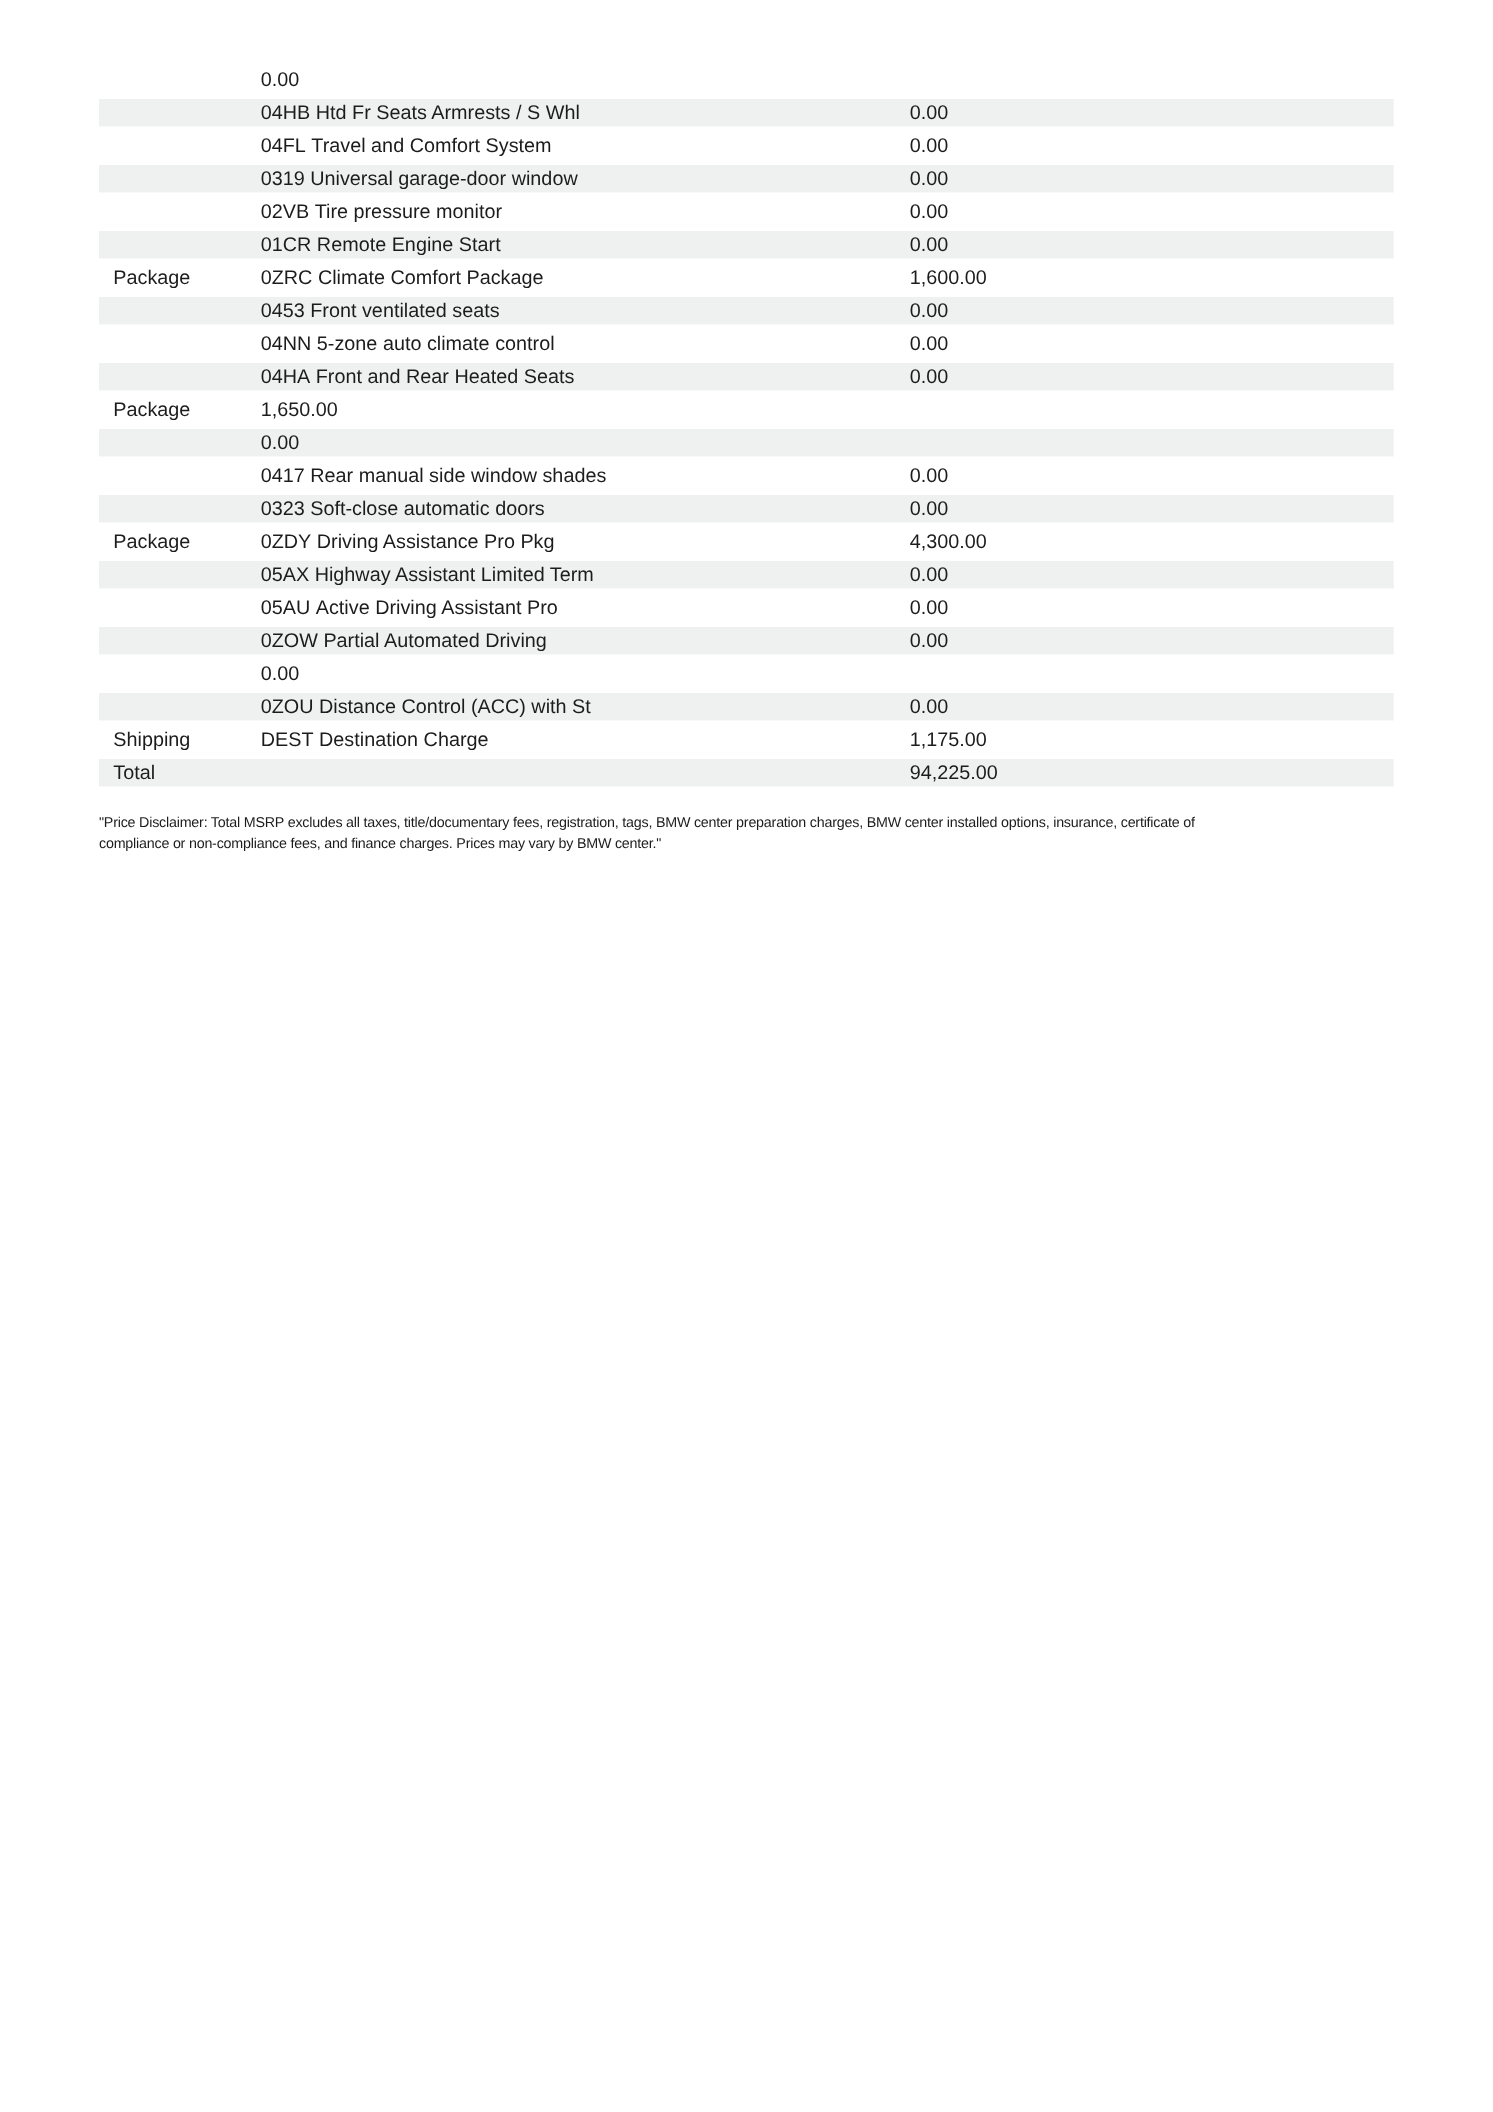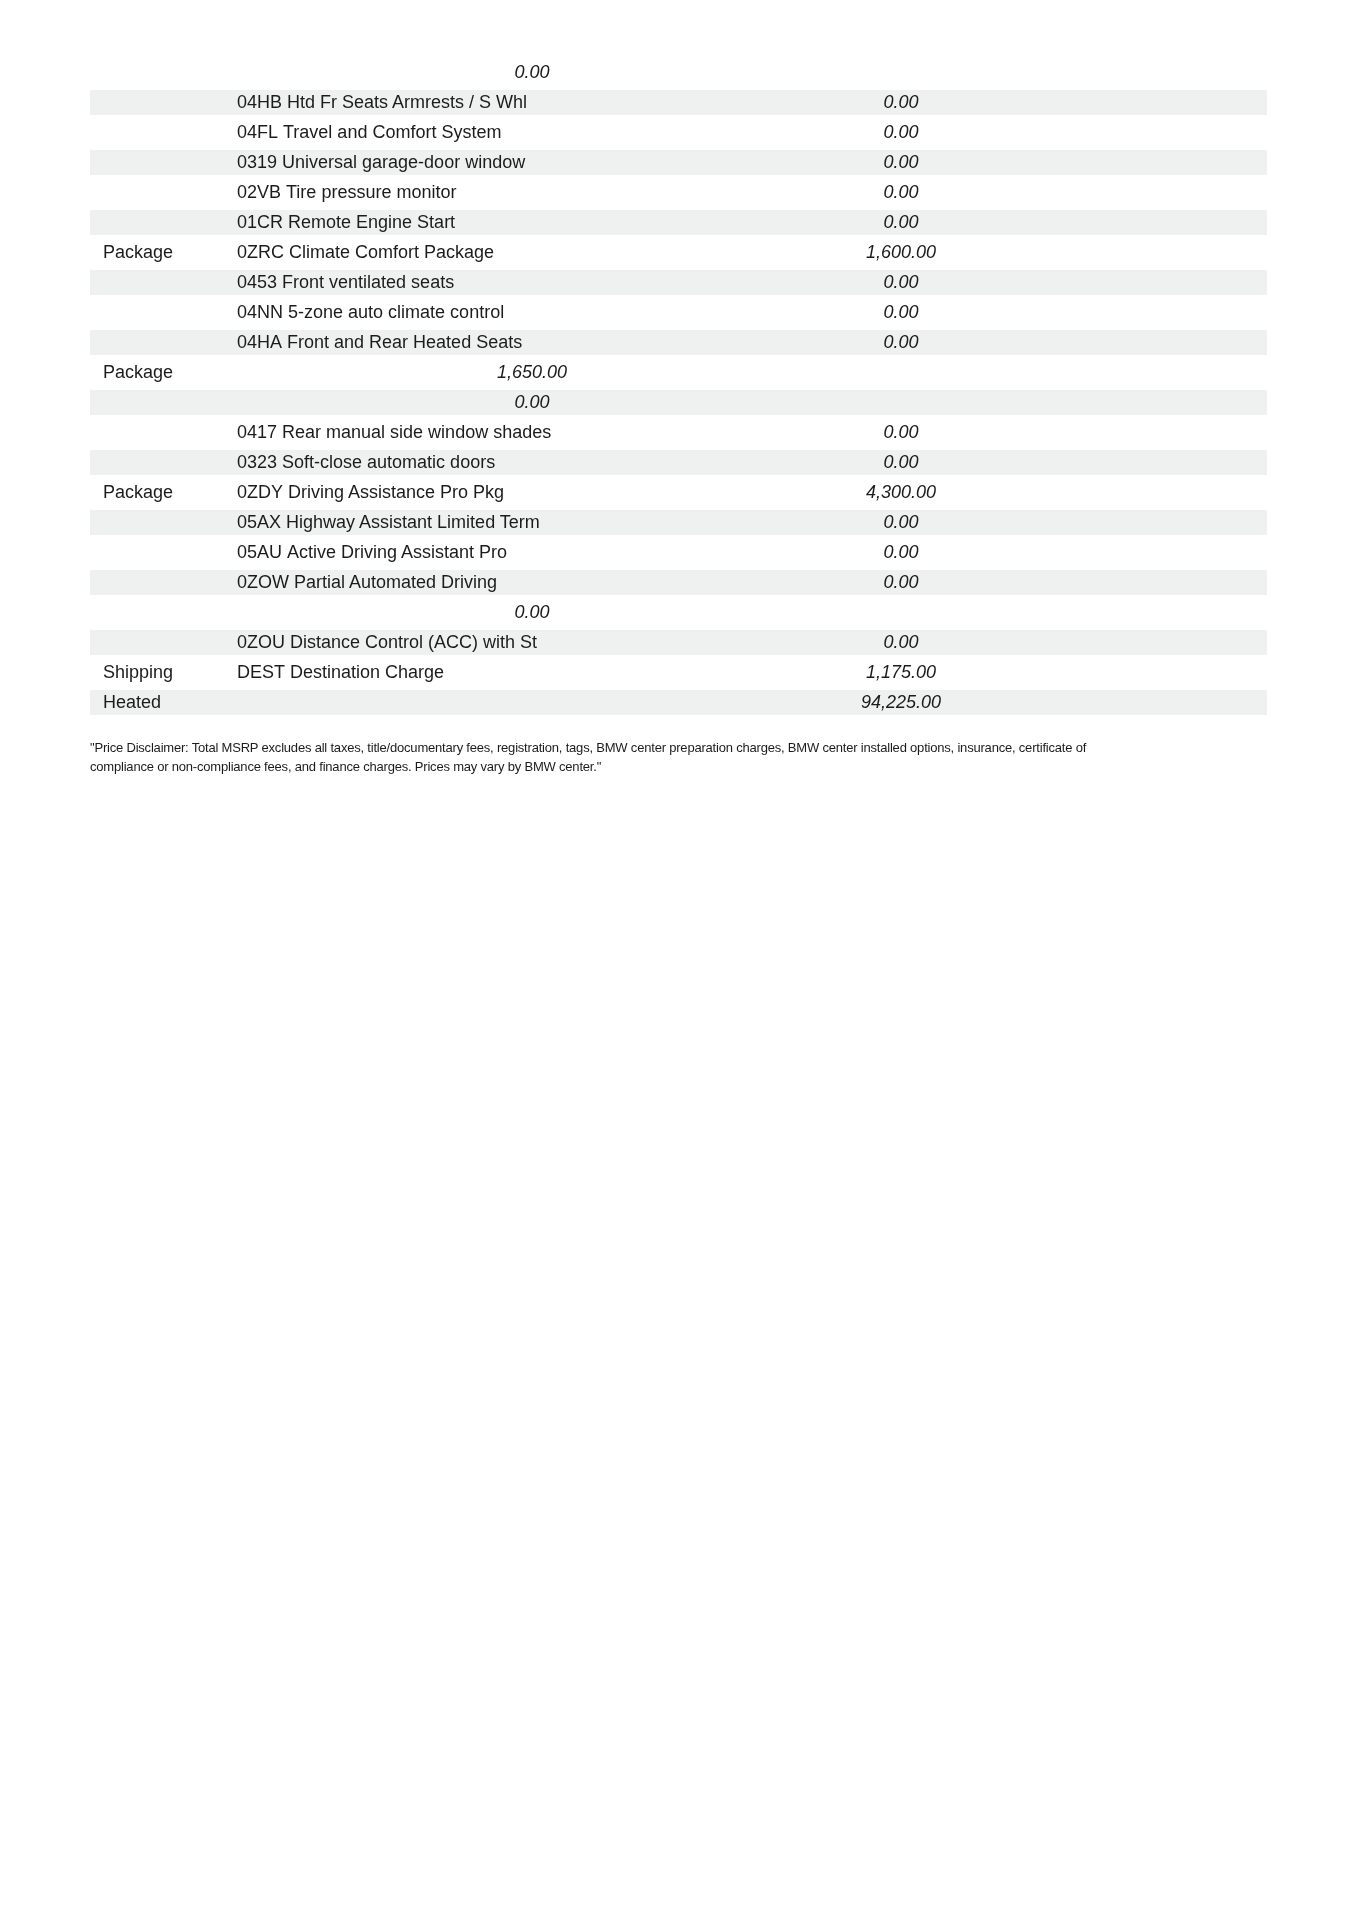--- a/index.html
+++ b/index.html
@@ -30,21 +30,21 @@
     height: 25px;
     margin-bottom: 5px;
     align-items: center;
     font-size: 18px;
     line-height: 25px;
     white-space: nowrap;
   }
   .row:nth-child(even) { background: var(--stripe); }
   .cell { overflow: visible; }
   .cell.type { padding-left: 13px; }
-  .cell.amount { text-align: center; font-style: italic; }
+  .cell.amount { text-align: left; }
   .opt-name { margin-left: 5px; }
   .disclaimer {
     position: absolute;
     left: 90px;
     top: 738px;
     width: 1175px;
     font-size: 13px;
     line-height: 19px;
     letter-spacing: -0.2px;
     white-space: pre-line;
@@ -192,21 +192,21 @@
   </div>
 
   <div class="row">
     <div class="cell type">Shipping</div>
     <div class="cell option"><span class="opt-code">DEST</span><span class="opt-name">Destination Charge</span></div>
     <div class="cell amount">1,175.00</div>
     <div class="cell filler"></div>
   </div>
 
   <div class="row">
-    <div class="cell type">Heated</div>
+    <div class="cell type">Total</div>
     <div class="cell option"><span class="opt-code"></span><span class="opt-name"></span></div>
     <div class="cell amount">94,225.00</div>
     <div class="cell filler"></div>
   </div>
 </div>
 
 <p class="disclaimer">"Price Disclaimer: Total MSRP excludes all taxes, title/documentary fees, registration, tags, BMW center preparation charges, BMW center installed options, insurance, certificate of
 compliance or non-compliance fees, and finance charges. Prices may vary by BMW center."</p>
 
 </body></html>

